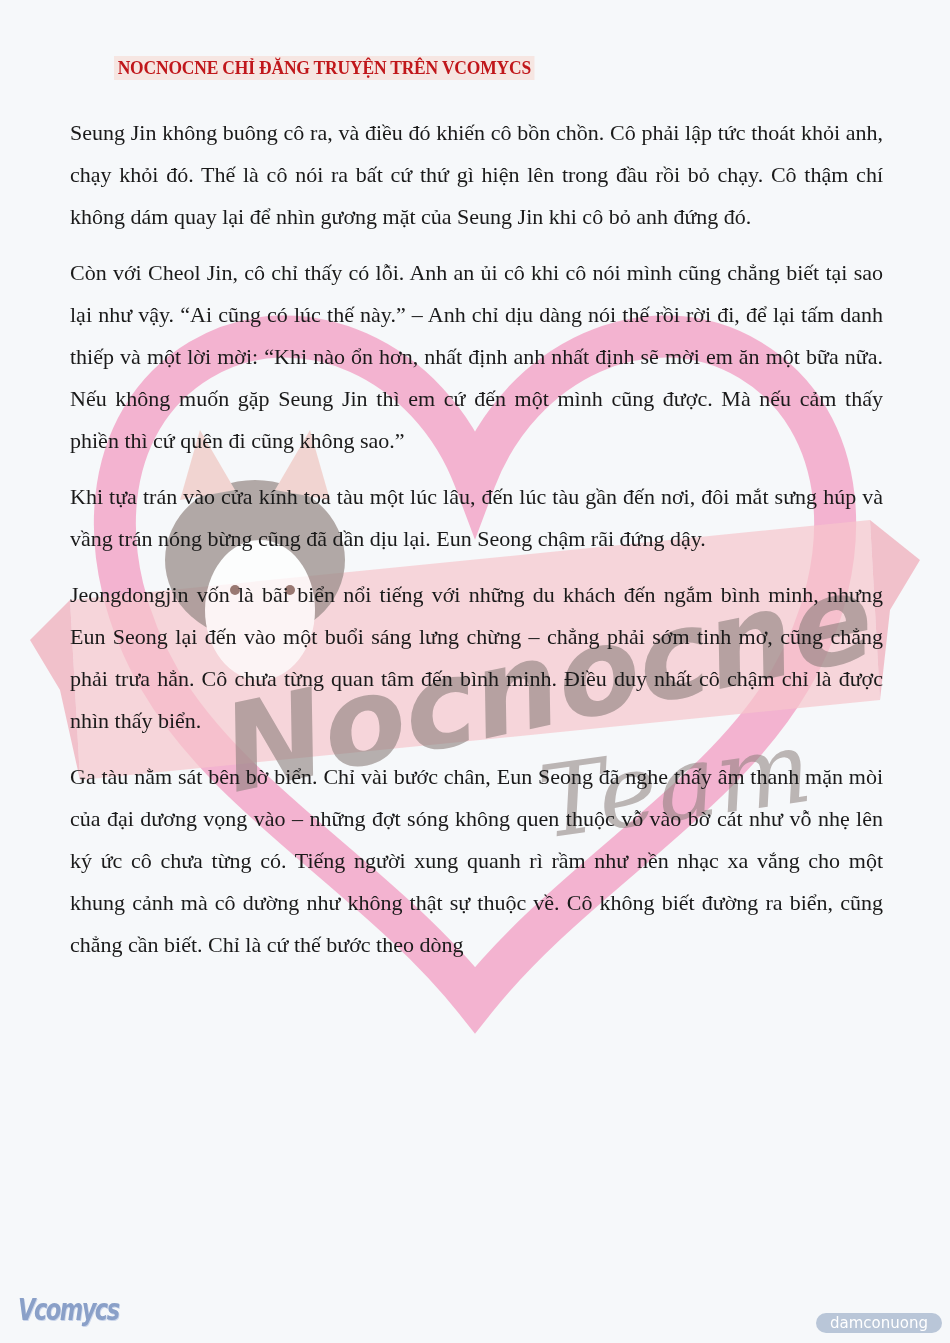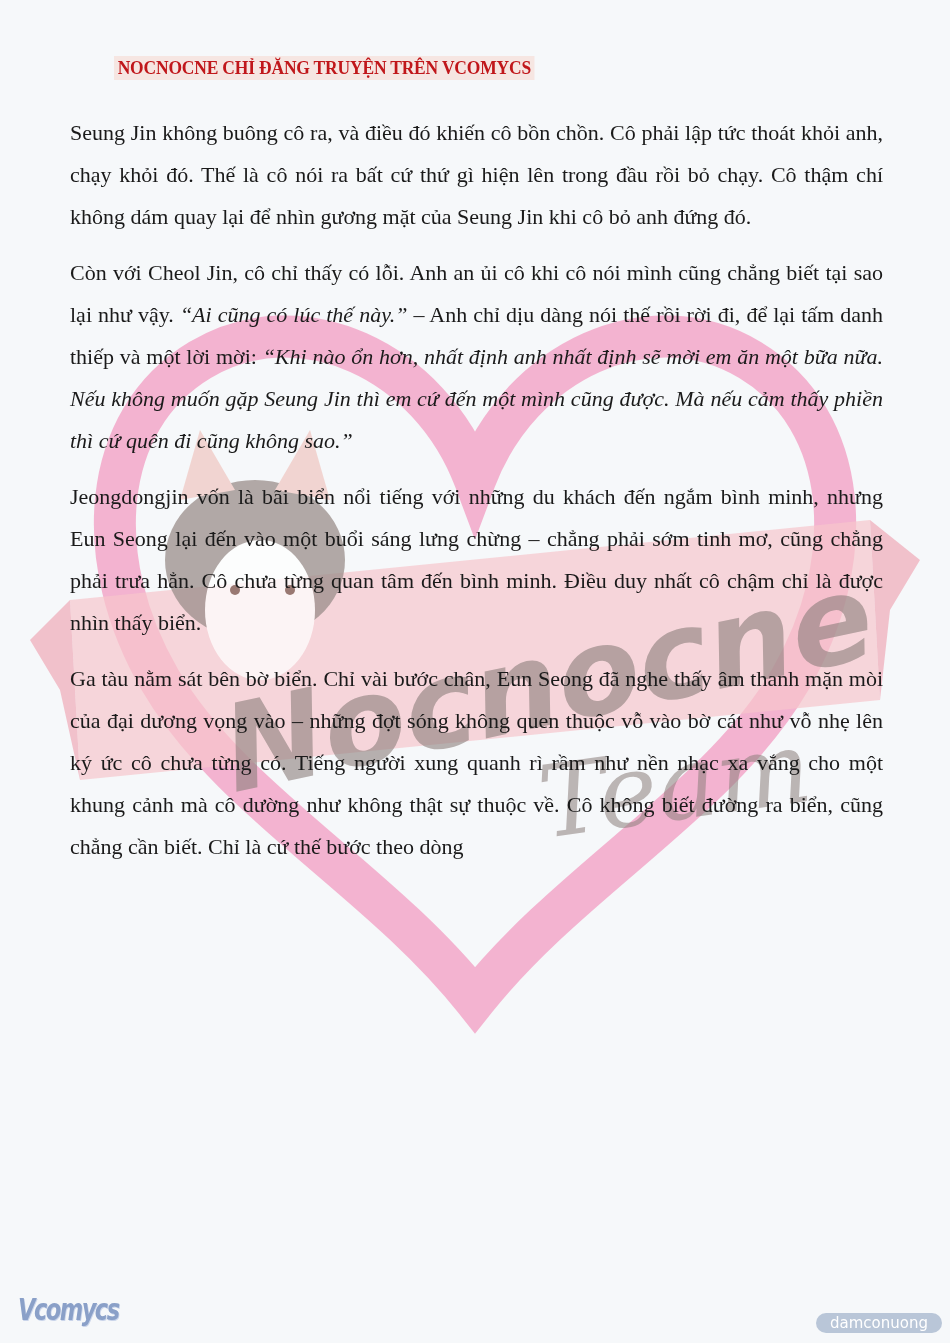--- a/index.html
+++ b/index.html
@@ -17,21 +17,21 @@
       font-size: 19px; color: #c0171b; letter-spacing: -0.2px;
       background: rgba(245, 215, 205, 0.55); padding: 1px 4px;
       transform: scaleX(0.92); transform-origin: left center;
     }
     .content { position: absolute; left: 70px; top: 112px; width: 813px; }
     p.para {
       margin: 0 0 14px 0; font-size: 22px; line-height: 42px;
       text-align: justify; text-align-last: left;
     }
     p.para.italic { font-style: italic; }
-    .it { font-style: italic; }
+    .it { }
     .footer-logo {
       position: absolute; left: 18px; top: 1292px;
       font-family: "DejaVu Sans", sans-serif; font-weight: bold; font-style: italic;
       font-size: 30px; color: #8aa0c8; letter-spacing: -2px;
       transform: scaleX(0.75); transform-origin: left center;
       text-shadow: 1px 1px 0 #c9d4ea;
     }
     .footer-tag {
       position: absolute; right: 8px; top: 1313px;
       font-family: "DejaVu Sans", sans-serif; font-size: 15px;
@@ -66,20 +66,21 @@
   <div class="banner">NOCNOCNE CHỈ ĐĂNG TRUYỆN TRÊN VCOMYCS</div>
 
   <div class="content">
 
 
     <p class="para"><span>Seung Jin không buông cô ra, và điều đó khiến cô bồn chồn. Cô phải lập tức thoát khỏi anh, chạy khỏi đó. Thế là cô nói ra bất cứ thứ gì hiện lên trong đầu rồi bỏ chạy. Cô thậm chí không dám quay lại để nhìn gương mặt của Seung Jin khi cô bỏ anh đứng đó.</span></p>
 
     <p class="para"><span>Còn với Cheol Jin, cô chỉ thấy có lỗi. Anh an ủi cô khi cô nói mình cũng chẳng biết tại sao lại như vậy. </span><span class="it">“Ai cũng có lúc thế này.”</span><span> – Anh chỉ dịu dàng nói thế rồi rời đi, để lại tấm danh thiếp và một lời mời: </span><span class="it">“Khi nào ổn hơn, nhất định anh nhất định sẽ mời em ăn một bữa nữa. Nếu không muốn gặp Seung Jin thì em cứ đến một mình cũng được. Mà nếu cảm thấy phiền thì cứ quên đi cũng không sao.”</span></p>
 
 
+    <p class="para"><span>Khi tựa trán vào cửa kính toa tàu một lúc lâu, đến lúc tàu gần đến nơi, đôi mắt sưng húp và vầng trán nóng bừng cũng đã dần dịu lại. Eun Seong chậm rãi đứng dậy.</span></p>
 
     <p class="para"><span>Jeongdongjin vốn là bãi biển nổi tiếng với những du khách đến ngắm bình minh, nhưng Eun Seong lại đến vào một buổi sáng lưng chừng – chẳng phải sớm tinh mơ, cũng chẳng phải trưa hẳn. Cô chưa từng quan tâm đến bình minh. Điều duy nhất cô chậm chỉ là được nhìn thấy biển.</span></p>
 
     <p class="para"><span>Ga tàu nằm sát bên bờ biển. Chỉ vài bước chân, Eun Seong đã nghe thấy âm thanh mặn mòi của đại dương vọng vào – những đợt sóng không quen thuộc vỗ vào bờ cát như vỗ nhẹ lên ký ức cô chưa từng có. Tiếng người xung quanh rì rầm như nền nhạc xa vắng cho một khung cảnh mà cô dường như không thật sự thuộc về. Cô không biết đường ra biển, cũng chẳng cần biết. Chỉ là cứ thế bước theo dòng</span></p>
   </div>
 
   <div class="footer-logo">Vcomycs</div>
   <div class="footer-tag">damconuong</div>
 </div>
 

